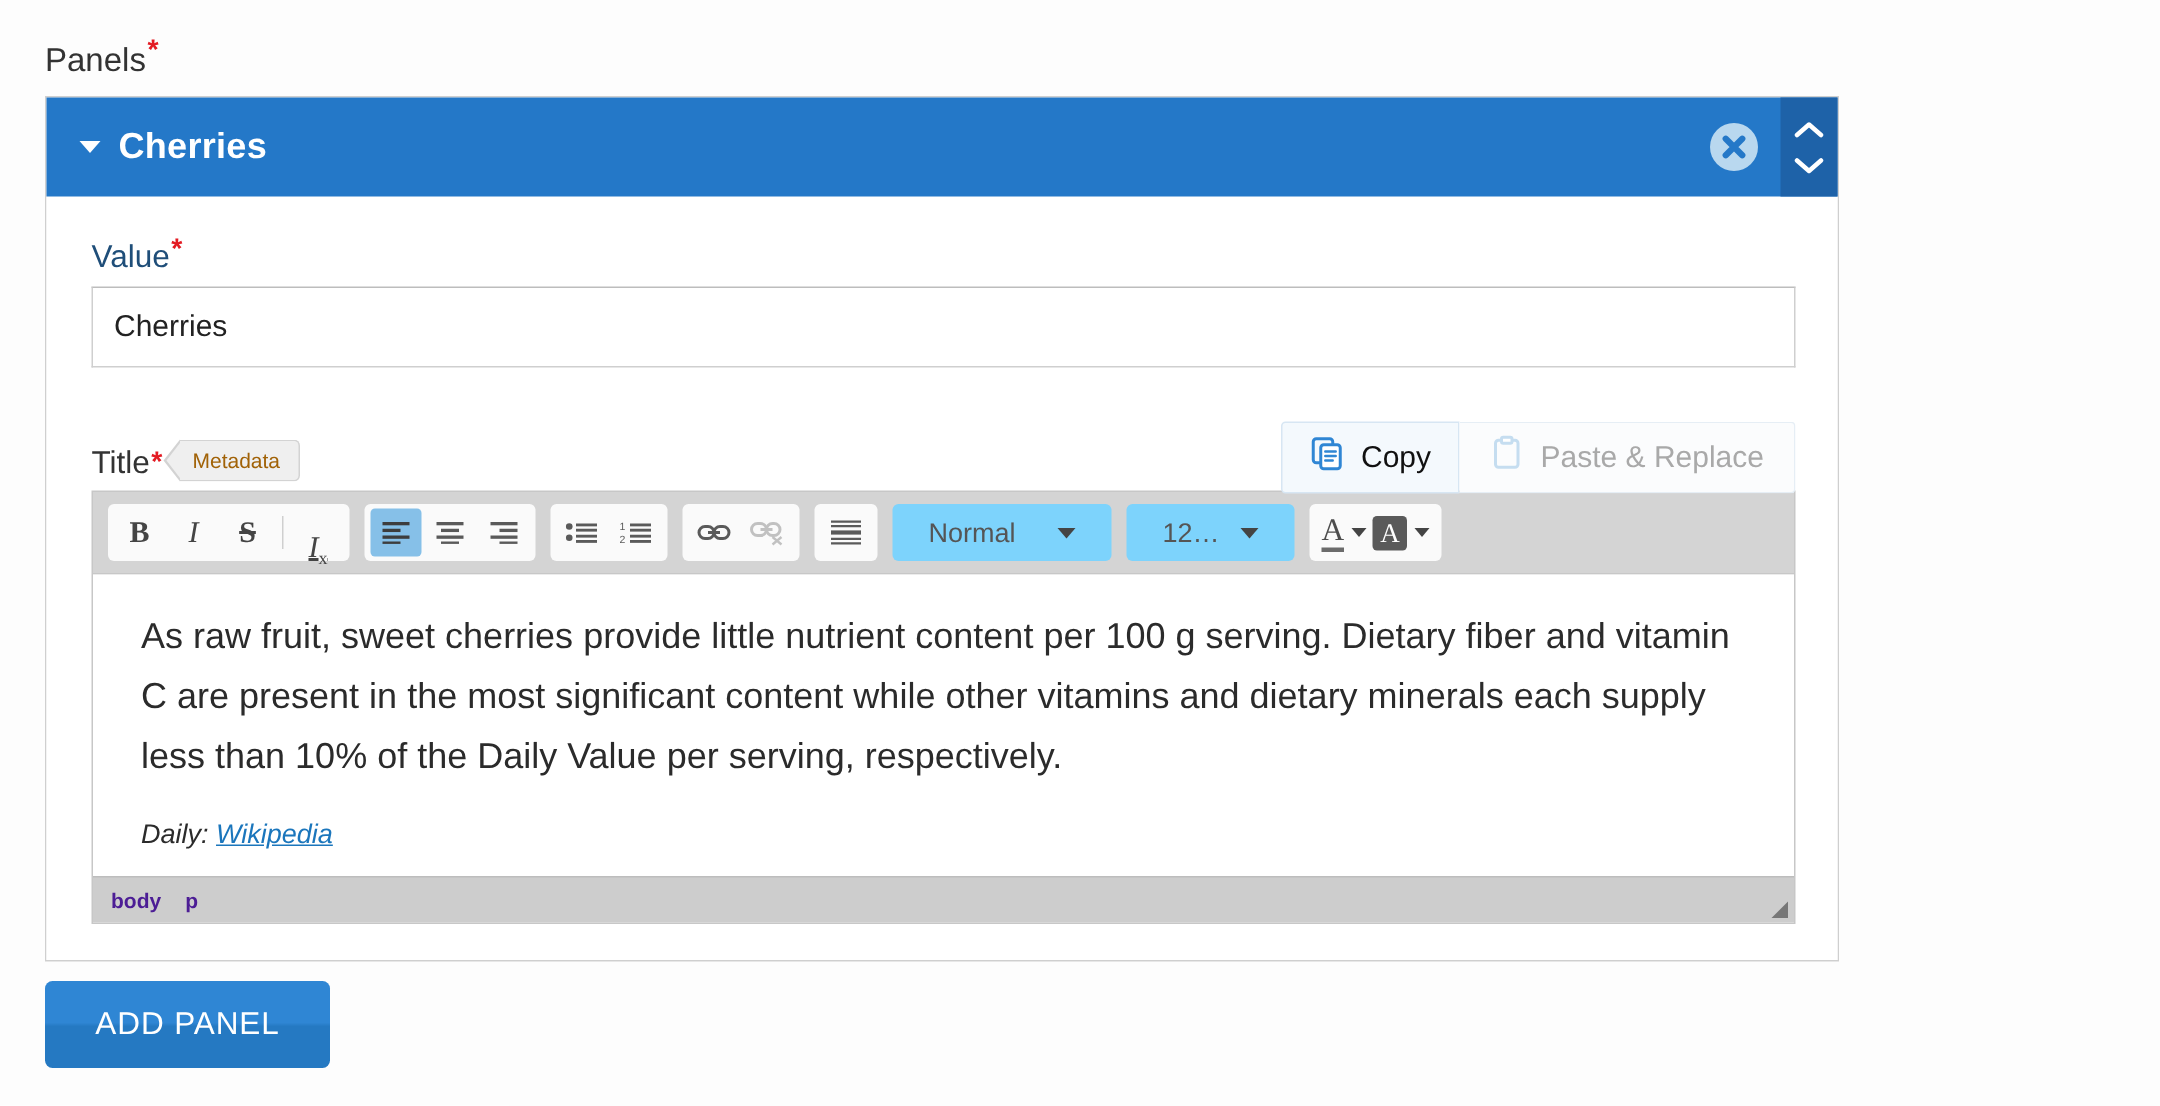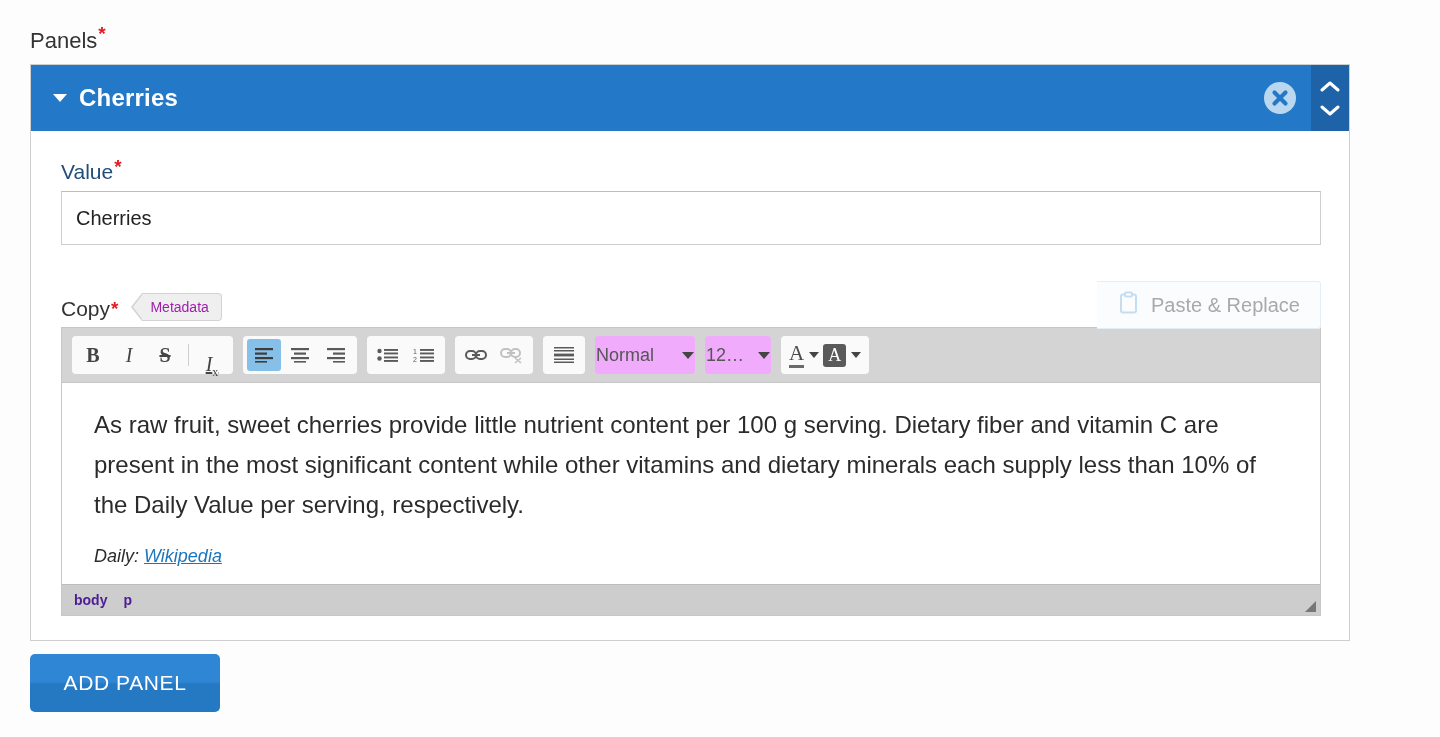--- a/index.html
+++ b/index.html
@@ -40,21 +40,21 @@
     vertical-align: super;
     line-height: 1;
     margin-left: 1px;
   }
 
   
   .panel-outer {
     position: absolute;
     left: 30px;
     top: 64px;
-    width: 1320px;
+    width: 1196px;
     border: 1px solid #cfcfcf;
     background: #ffffff;
     box-sizing: border-box;
   }
 
   .panel-header {
     position: relative;
     height: 66px;
     background: #2478c8;
     display: flex;
@@ -155,26 +155,26 @@
     position: relative;
   }
   .text-row-left {
     display: flex;
     align-items: center;
     gap: 0px;
   }
 
   .metadata-tag {
     position: relative;
-    margin-left: 24px;
+    margin-left: 12px;
     background: #efefef;
     border: 1px solid #d3d3d3;
     border-left: none;
     border-radius: 0 4px 4px 0;
-    color: #a21caf;
+    color: #a16207;
     font-size: 14px;
     padding: 6px 12px 6px 8px;
     line-height: 1;
     margin-bottom: 2px;
   }
   .metadata-tag::before {
     content: "";
     position: absolute;
     left: -11px;
     top: -1px;
@@ -274,24 +274,24 @@
   .tb-b { font-weight: bold; font-family: "Liberation Serif", serif; font-size: 20px; color:#444; }
   .tb-i { font-style: italic; font-family: "Liberation Serif", serif; font-size: 20px; color:#444; }
   .tb-s { font-weight: bold; text-decoration: line-through; font-family: "Liberation Serif", serif; font-size: 20px; color:#444;}
   .tb-tx { font-style: italic; font-family: "Liberation Serif", serif; font-size: 20px; color:#444; text-decoration: underline; margin-top: 23px;}
   .tb-tx sub { font-style: normal; font-size: 12px; text-decoration: none;}
 
   .tb-select {
     display: flex;
     align-items: center;
     justify-content: space-between;
-    background: #f0abfc;
+    background: #7dd3fc;
     border-radius: 4px;
     height: 38px;
-    padding: 0 1px;
+    padding: 0 24px;
     cursor: pointer;
     color: #555;
     font-size: 18px;
     gap: 14px;
   }
   .tb-select.size { min-width: 62px; }
   .tb-select.style { min-width: 98px; }
   .dd-caret {
     width: 0; height: 0;
     border-left: 6px solid transparent;
@@ -437,26 +437,36 @@
 
     <div class="panel-body">
 
       <div class="title-field-row">
         <span class="field-label">Value</span><span class="req-star">*</span>
       </div>
       <input class="text-input" type="text" value="Cherries" style="">
 
       <div class="text-row">
         <div class="text-row-left">
-          <span class="field-label dark">Copy</span>
+          <span class="field-label dark">Title</span>
             <span class="req-star">*</span>
           <span class="metadata-tag">Metadata</span>
         </div>
 
         <div class="clip-buttons">
+          <div class="clip-btn">
+            <span>
+              <svg width="24" height="24" viewBox="0 0 24 24">
+                <rect x="2.5" y="2.5" width="13" height="16" rx="2" fill="none" stroke="#2f86d4" stroke-width="2"></rect>
+                <rect x="7.5" y="6.5" width="13" height="16" rx="2" fill="#ffffff" stroke="#2f86d4" stroke-width="2"></rect>
+                <path d="M10.5 11 H17.5 M10.5 14 H17.5 M10.5 17 H15.5" stroke="#2f86d4" stroke-width="1.6" stroke-linecap="round"></path>
+              </svg>
+            </span>
+            <span>Copy</span>
+          </div>
           <div class="clip-btn disabled">
             <span>
               <svg width="24" height="24" viewBox="0 0 24 24">
                 <rect x="4" y="3.5" width="15" height="18" rx="2" fill="none" stroke="#c5ddf0" stroke-width="2"></rect>
                 <rect x="8" y="1.5" width="7" height="4" rx="1.2" fill="#ffffff" stroke="#c5ddf0" stroke-width="2"></rect>
               </svg>
             </span>
             <span>Paste &amp; Replace</span>
           </div>
         </div>

